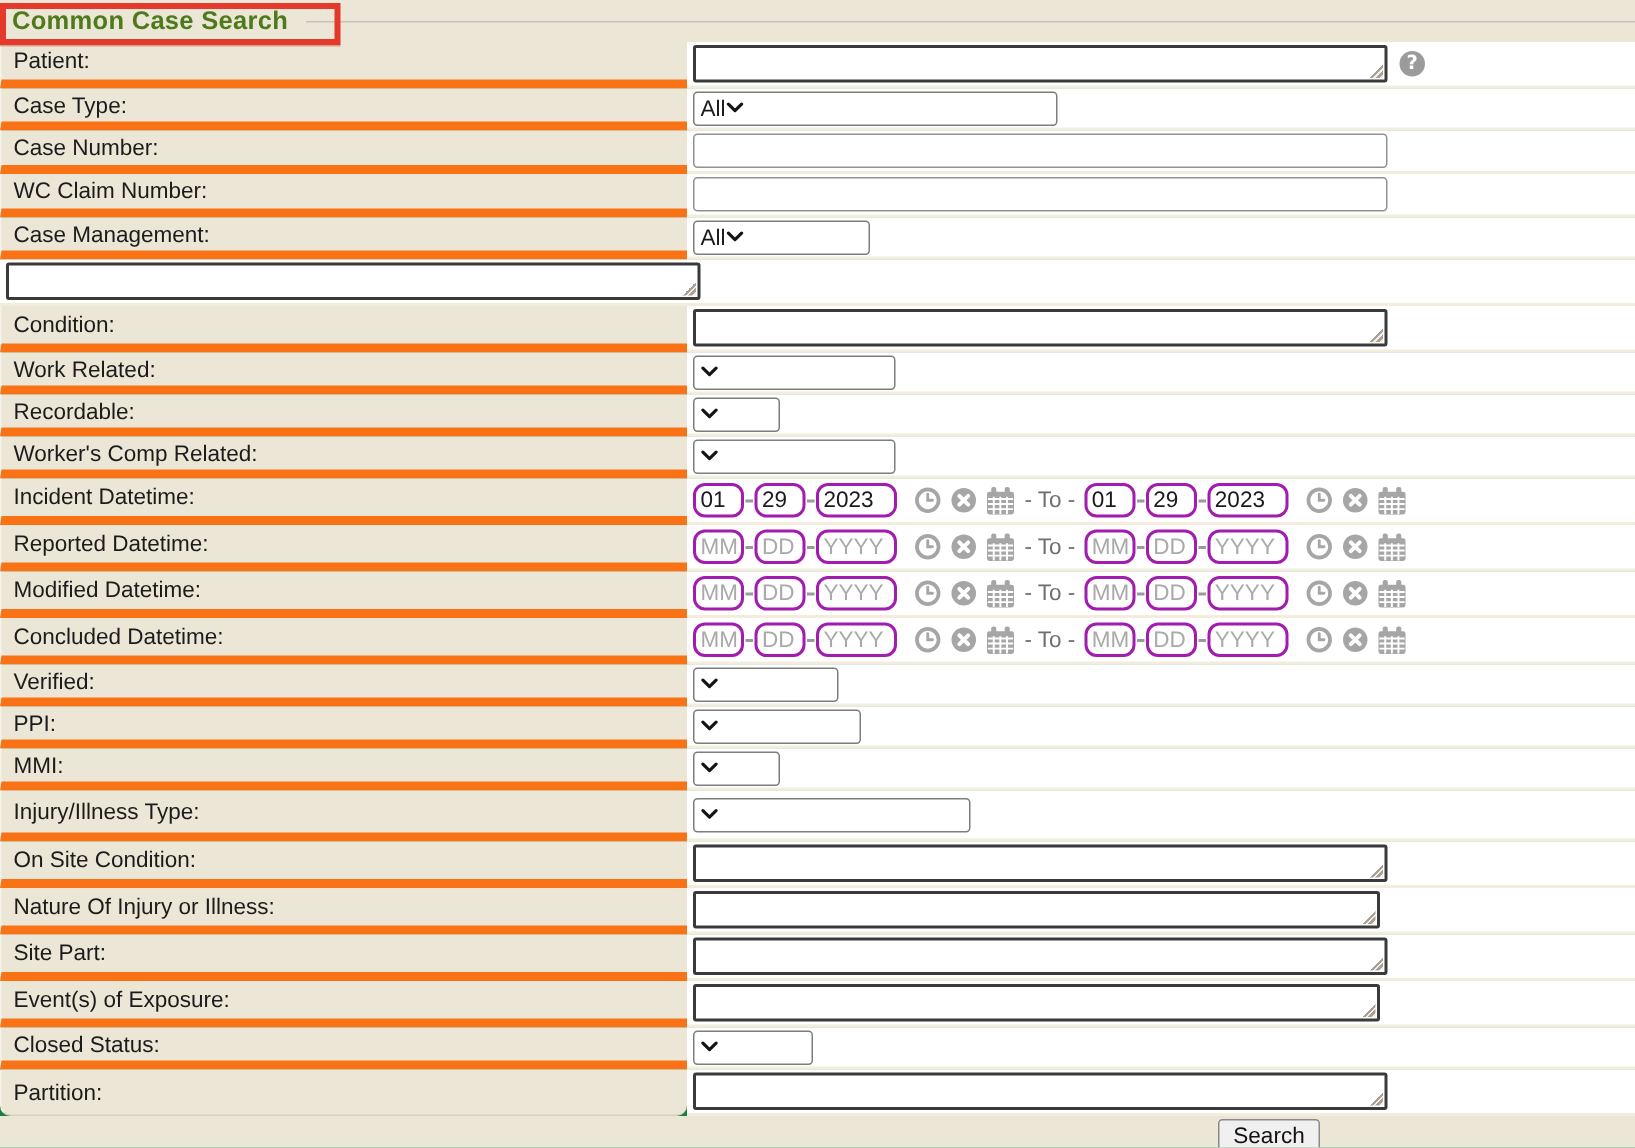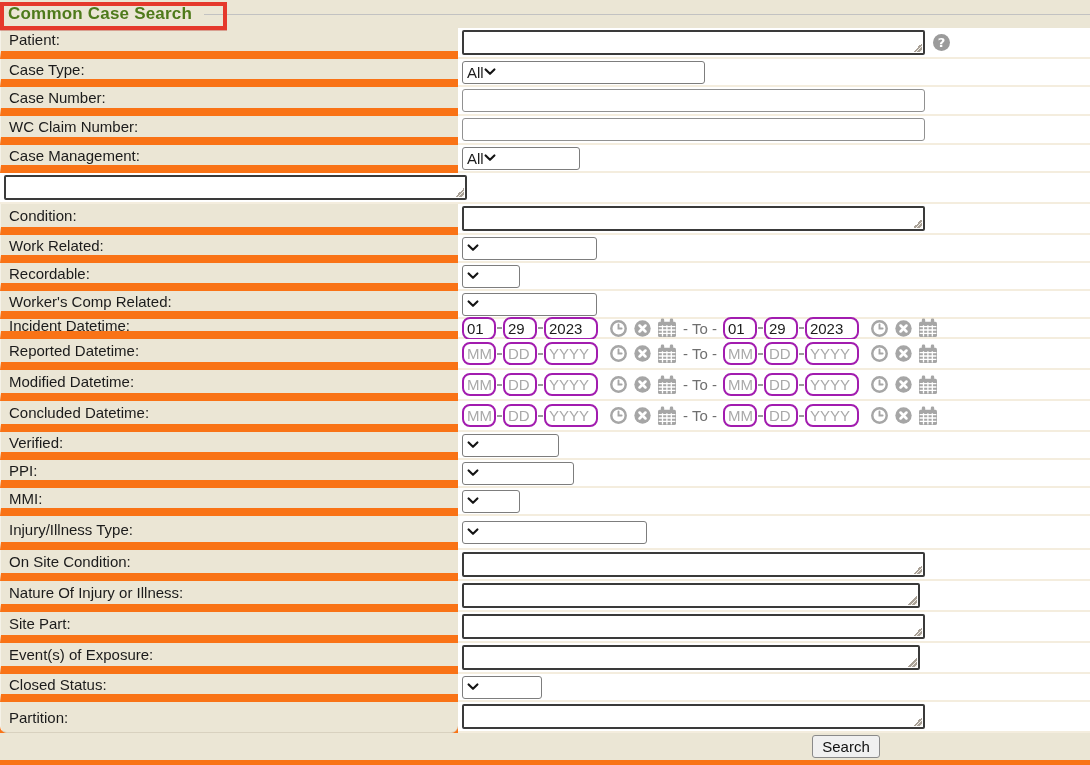--- a/index.html
+++ b/index.html
@@ -1,27 +1,27 @@
 <!DOCTYPE html>
 <html><head>
 <meta charset="utf-8">
 <style>
   html,body{margin:0;padding:0;background:#fff;}
   body{font-family:"Liberation Sans",sans-serif;color:#1b1b1b;width:1090px;}
-  .page{position:relative;width:1090px;height:765px;background:#f97316;overflow:hidden;}
+  .page{position:relative;width:1090px;height:765px;background:#15803d;overflow:hidden;}
 
   
   .titlebar{height:28px;background:#ebe6d5;display:flex;align-items:center;position:relative;}
   .title{color:#4e7a1b;font-weight:bold;font-size:17px;padding-left:8px;white-space:nowrap;letter-spacing:.2px;}
   .legend-line{flex:1;height:1px;background:#c2c2c2;margin:0 0 0 12px;}
   .annotation{position:absolute;left:0;top:2px;width:227px;height:28px;border:4px solid #e5392c;box-sizing:border-box;z-index:20;pointer-events:none;box-shadow:0 1px 0 rgba(180,30,20,.35);}
 
   
   .row{display:flex;width:1090px;}
-  .lbl{width:458px;min-width:458px;background:#ebe6d5;box-sizing:border-box;display:flex;align-items:center;padding-left:8px;font-size:15px;border-bottom:8px solid #f97316;border-left:1px solid #f5f2e8;}
+  .lbl{width:458px;min-width:458px;background:#ebe6d5;box-sizing:border-box;display:flex;align-items:center;padding-left:8px;font-size:15px;border-bottom:6px solid #f97316;border-left:1px solid #f5f2e8;}
   .lbl.last{border-bottom-left-radius:7px;border-bottom-right-radius:7px;border-bottom:1px solid #d8d1bf;}
   .ctl{flex:1;background:#fff;box-sizing:border-box;display:flex;align-items:center;padding-left:4px;border-bottom:2px solid #f4edde;}
 
   
   .ta-wrap{position:relative;display:inline-flex;}
   textarea.ta{height:25px;box-sizing:border-box;border:2px solid #3a3a3a;border-radius:2px;resize:none;overflow:hidden;outline:none;font-family:"Liberation Sans",sans-serif;font-size:15px;padding:1px 4px;background:#fff;}
   .grip{position:absolute;right:3px;bottom:3px;width:9px;height:9px;background:linear-gradient(135deg,transparent 0 50%,#a9a197 50% 62%,#f2efe9 62% 72%,#a9a197 72% 86%,#f2efe9 86%);pointer-events:none;}
 
   input.txt{height:23px;box-sizing:border-box;border:1px solid #919191;border-radius:3px;outline:none;font-family:"Liberation Sans",sans-serif;font-size:15px;padding:0 4px;background:#fff;}
 
@@ -150,21 +150,21 @@
           <span class="sel" style="width: 135px;">
             <span class="val"></span>
             <span style="display: inline-flex;">
               <svg viewBox="0 0 12 8" width="12" height="8">
                 <path d="M1.6 1.4L6 5.8l4.4-4.4" fill="none" stroke="#141414" stroke-width="2.1" stroke-linecap="round" stroke-linejoin="round"></path>
               </svg>
             </span>
           </span>
         </div>
       </div>
-      <div class="row" style="height: 20px;">
+      <div class="row" style="height: 31px;">
         <div class="lbl">Incident Datetime:</div>
         <div class="ctl">
           <input class="dinput" placeholder="MM" value="01" style="width: 34px;">
           <span class="dash"></span>
           <input class="dinput" placeholder="DD" value="29" style="width: 34px;">
           <span class="dash"></span>
           <input class="dinput" placeholder="YYYY" value="2023" style="width: 54px;">
           <span class="icon first">
             <svg viewBox="0 0 20 20" width="19" height="19">
               <circle cx="10" cy="10" r="7.6" fill="none" stroke="#a6a6a6" stroke-width="2.6"></circle>

